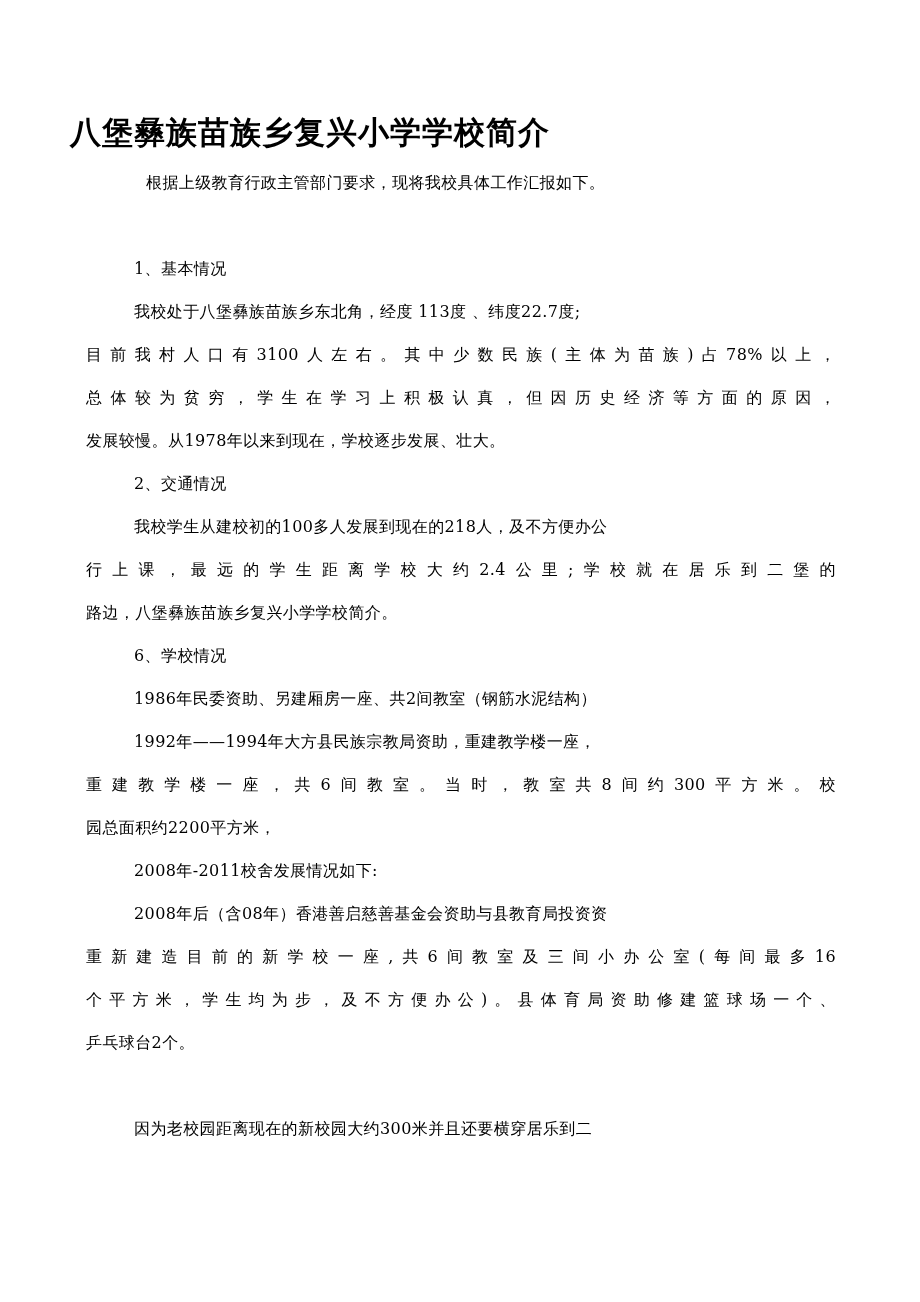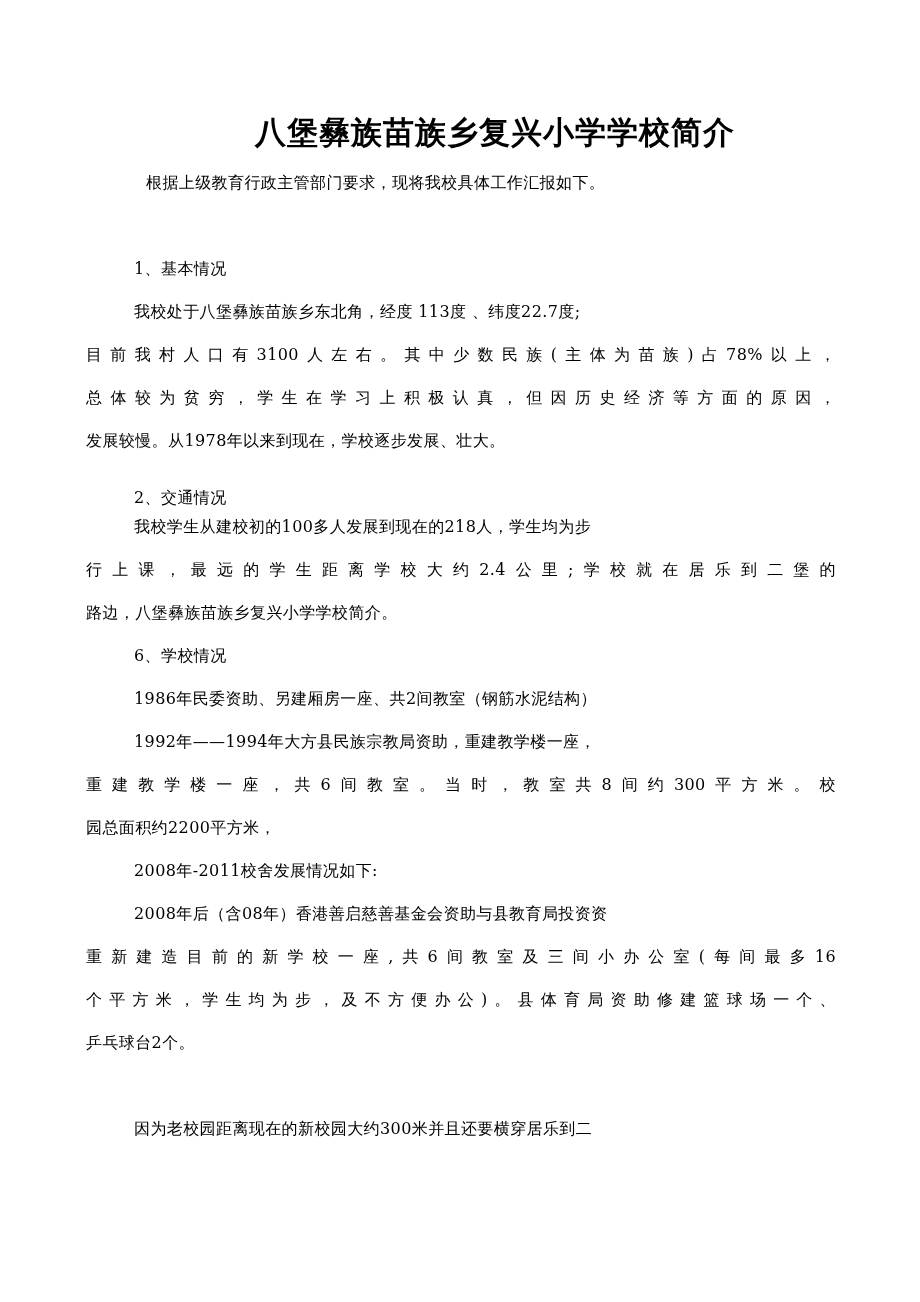--- a/index.html
+++ b/index.html
@@ -1,40 +1,40 @@
 <!DOCTYPE html>
 <html><head>
 <meta charset="utf-8">
 <style>
   html, body { margin: 0; padding: 0; background: #ffffff; }
   body { width: 920px; height: 1302px; position: relative; overflow: hidden;
          font-family: "DejaVu Serif", "Liberation Serif", serif; color: #000; }
   .page { position: absolute; left: 0; top: 0; width: 920px; height: 1302px; background: #fff; }
-  .title { position: absolute; left: 0; width: 920px; top: 112px; text-align: center;
+  .title { position: absolute; left: 0; width: 920px; top: 112px; text-align: left;
            font-size: 31px; font-weight: bold; letter-spacing: 1px; padding-left: 70px; box-sizing: border-box; }
   .line { position: absolute; left: 86px; width: 750px; font-size: 16px; line-height: 30px;
           white-space: nowrap; letter-spacing: 0.4px; }
   .indent { left: 134px; }
   .indent2 { left: 146px; }
   .justify { text-align: justify; text-align-last: justify; }
 </style>
 </head>
 <body>
 
 <div class="page">
   <div class="title">八堡彝族苗族乡复兴小学学校简介</div>
 
   <div class="line indent2" style="top:168px">根据上级教育行政主管部门要求，现将我校具体工作汇报如下。</div>
   <div class="line indent" style="top:254px">1、基本情况</div>
   <div class="line indent" style="top:297px">我校处于八堡彝族苗族乡东北角，经度 113度 、纬度22.7度;</div>
   <div class="line justify" style="top:340px">目前我村人口有3100人左右。其中少数民族(主体为苗族)占78%以上，</div>
   <div class="line justify" style="top:383px">总体较为贫穷，学生在学习上积极认真，但因历史经济等方面的原因，</div>
   <div class="line" style="top:426px">发展较慢。从1978年以来到现在，学校逐步发展、壮大。</div>
-  <div class="line indent" style="top:483px">2、交通情况</div>
-  <div class="line indent" style="top:512px">我校学生从建校初的100多人发展到现在的218人，学生均为步</div>
+  <div class="line indent" style="top:469px">2、交通情况</div>
+  <div class="line indent" style="top:512px">我校学生从建校初的100多人发展到现在的218人，及不方便办公</div>
   <div class="line justify" style="top:555px">行上课，最远的学生距离学校大约2.4公里;学校就在居乐到二堡的</div>
   <div class="line" style="top:598px">路边，八堡彝族苗族乡复兴小学学校简介。</div>
   <div class="line indent" style="top:641px">6、学校情况</div>
   <div class="line indent" style="top:684px">1986年民委资助、另建厢房一座、共2间教室（钢筋水泥结构）</div>
   <div class="line indent" style="top:727px">1992年——1994年大方县民族宗教局资助，重建教学楼一座，</div>
   <div class="line justify" style="top:770px">重建教学楼一座，共6间教室。当时，教室共8间约300平方米。校</div>
   <div class="line" style="top:813px">园总面积约2200平方米，</div>
   <div class="line indent" style="top:856px">2008年-2011校舍发展情况如下:</div>
   <div class="line indent" style="top:899px">2008年后（含08年）香港善启慈善基金会资助与县教育局投资资</div>
   <div class="line justify" style="top:942px">重新建造目前的新学校一座,共6间教室及三间小办公室(每间最多16</div>

